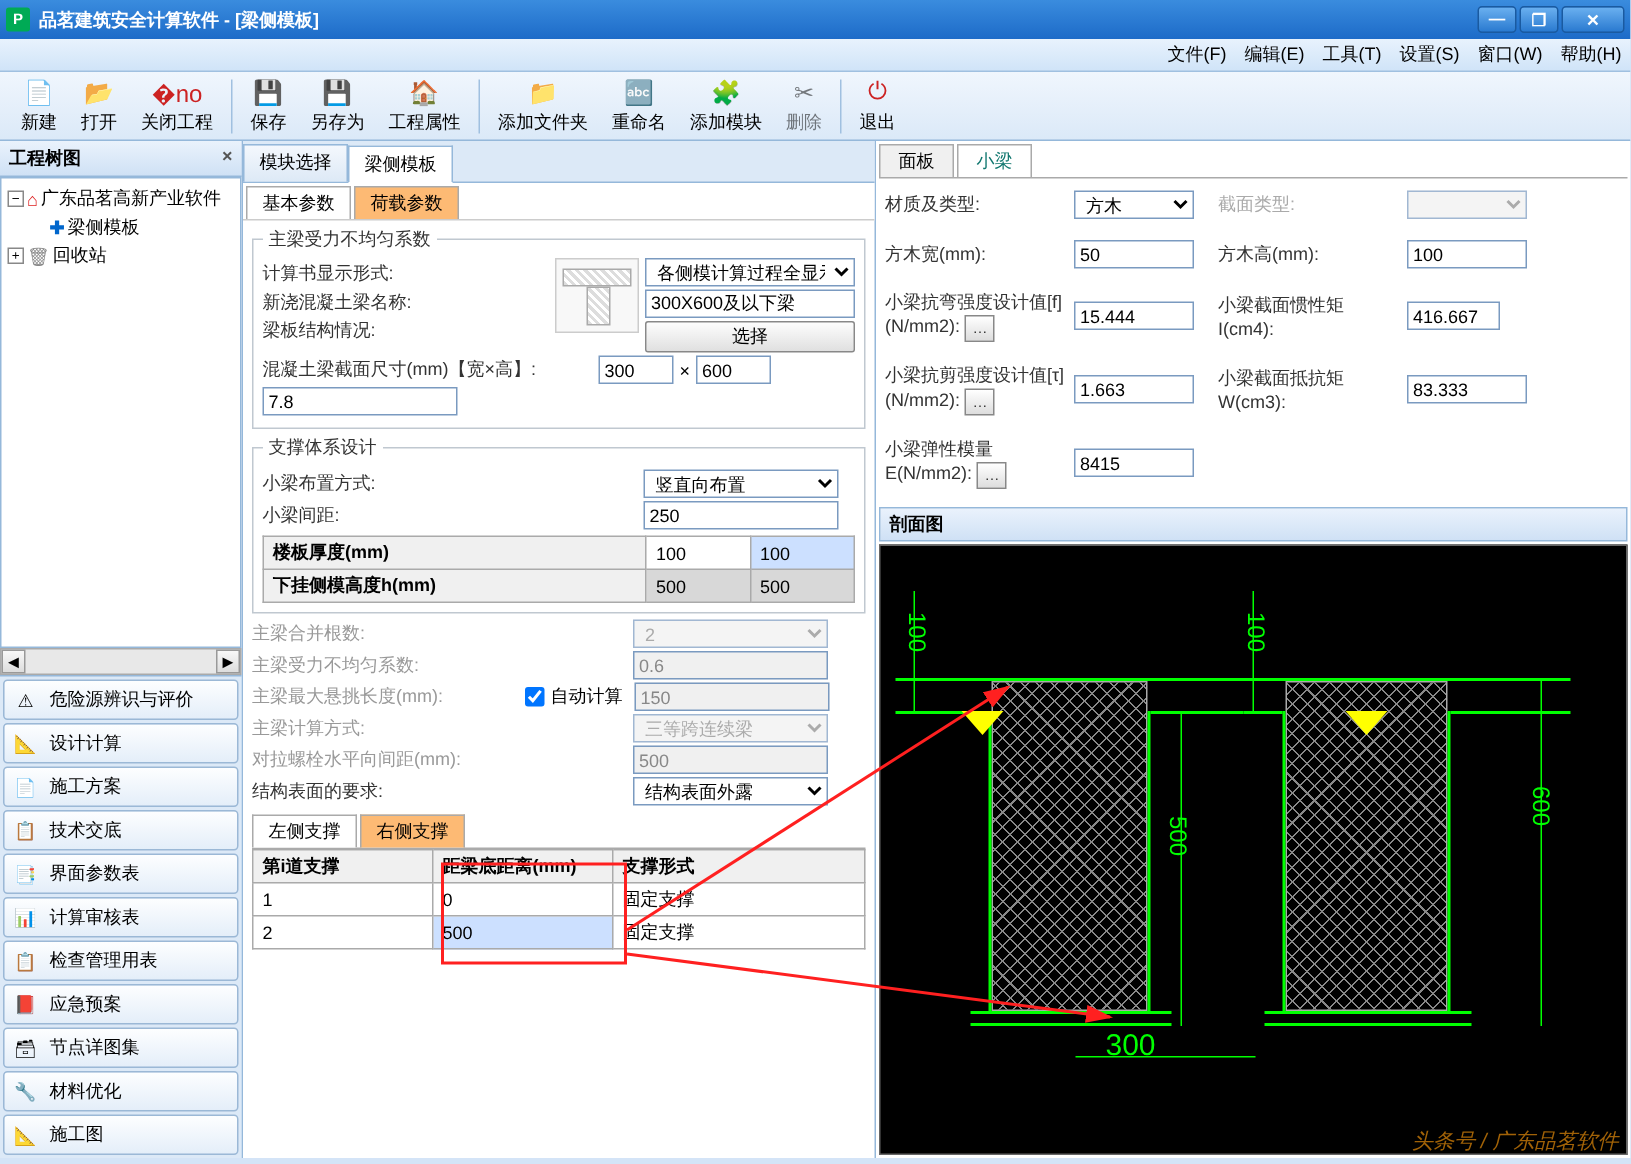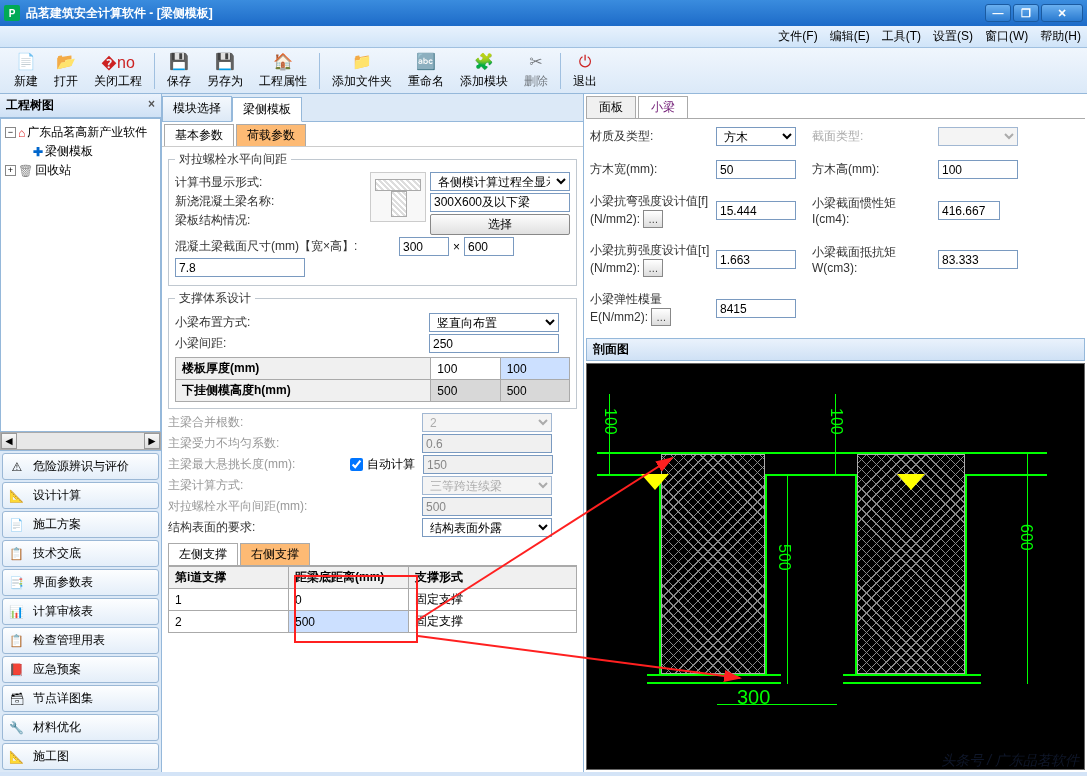--- a/index.html
+++ b/index.html
@@ -72,29 +72,29 @@
 .grid th { background:#f0f0f0; font-weight:bold;}
 .grid .hl { background:#cce0ff; }
 .grid .hl2 { background:#d8d8d8; }
 
 .red-box { position:absolute; border:2px solid #ff2020; pointer-events:none; }
 
 
 .right-panel { flex:1; background:#fff; display:flex; flex-direction:column; padding:2px;}
 .right-tabs { display:flex; border-bottom:1px solid #aaa; }
 .right-tab { padding:2px 12px; border:1px solid #aaa; border-bottom:none; background:#f0f0f0; cursor:pointer; margin-right:2px;}
-.right-tab.active { background:#fff; color:#701a75;}
+.right-tab.active { background:#fff; color:#0f766e;}
 .right-form { padding:8px 4px; display:grid; grid-template-columns: 120px 90px 120px 90px; row-gap:14px; column-gap:6px; align-items:center;}
 .right-form .lbl { color:#333; }
 .right-form .lbl.disabled { color:#aaa; }
 .dots-btn { width:20px; height:18px; border:1px solid #888; background:linear-gradient(#fff,#ddd); display:inline-flex;align-items:center;justify-content:center;cursor:pointer;font-size:10px;}
 .section-title { background:linear-gradient(#eaf2fc,#cfe1f5); border:1px solid #95b8da; padding:2px 6px; font-weight:bold; margin-top:4px;}
 .cad-view { flex:1; background:#000; position:relative; margin-top:2px; border:1px solid #666; overflow:hidden;}
 
-.watermark { position:absolute; right:8px; bottom:6px; color:#0f172a; font-size:14px; font-style:italic; }
+.watermark { position:absolute; right:8px; bottom:6px; color:#a16207; font-size:14px; font-style:italic; }
 
 
 .cad-green { position:absolute; background:#0f0; }
 .cad-hatch { position:absolute; background:repeating-linear-gradient(45deg, transparent, transparent 6px, #888 6px, #888 7px), repeating-linear-gradient(-45deg, transparent, transparent 6px, #888 6px, #888 7px); border:1px solid #aaa;}
 .cad-dim-h { position:absolute; border-top:1px solid #0f0; }
 .cad-dim-v { position:absolute; border-left:1px solid #0f0; }
 .cad-text { position:absolute; color:#0f0; font-size:16px; }
 .cad-text.v { writing-mode:vertical-rl; }
 .cad-tri { position:absolute; width:0;height:0; }
 </style>
@@ -250,21 +250,21 @@
     <div class="tab-row">
       <div class="tab">模块选择</div>
       <div class="tab active">梁侧模板</div>
     </div>
     <div class="sub-tabs">
       <div class="sub-tab active">基本参数</div>
       <div class="sub-tab">荷载参数</div>
     </div>
     <div class="form-area">
       <fieldset>
-        <legend>对拉螺栓水平向间距</legend>
+        <legend>主梁受力不均匀系数</legend>
         <div style="display:flex;gap:0;">
           <div style="flex:1">
             <div class="form-row">
                 <span class="form-label">计算书显示形式:</span>
               </div>
             <div class="form-row">
                 <span class="form-label">新浇混凝土梁名称:</span>
               </div>
             <div class="form-row">
                 <span class="form-label">梁板结构情况:</span>

